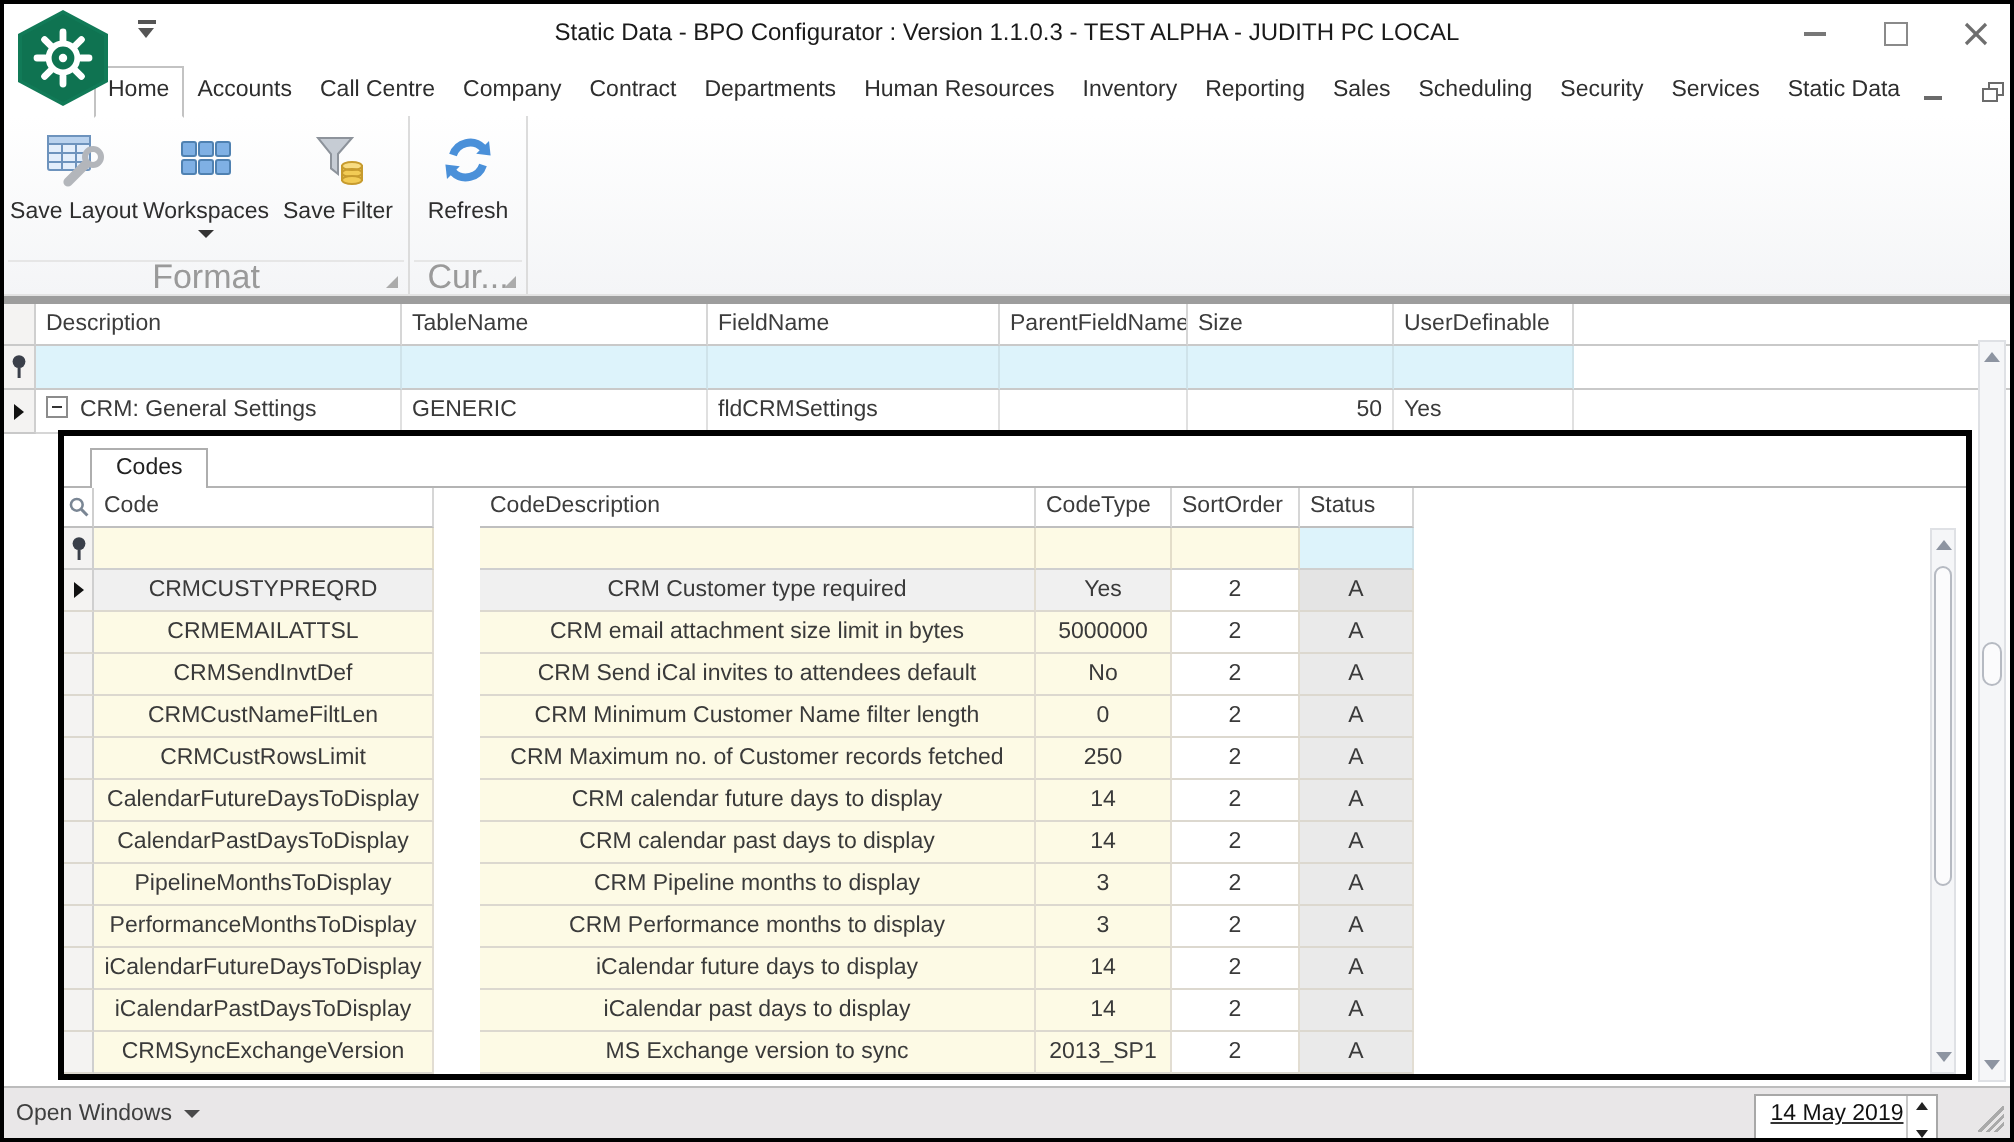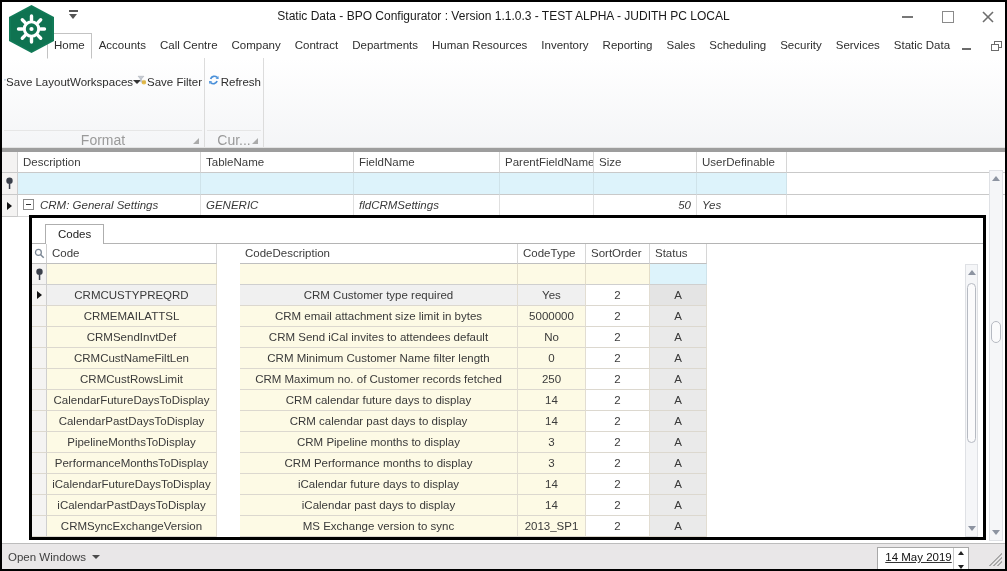--- a/index.html
+++ b/index.html
@@ -28,37 +28,37 @@
   .tab.active{background:#fff;border:1px solid #c3c3c3;border-bottom-color:#fff;margin-bottom:-1px;padding-bottom:7px;}
   .mdi-btns{margin-left:auto;display:flex;align-items:center;gap:18px;padding:0 12px 6px 4px;}
   .mdi{width:12px;height:11px;position:relative;cursor:default;}
   .mdi-min:after{content:"";position:absolute;left:1px;top:7px;width:9px;height:2px;background:#6b6b6b;}
   .mdi-restore .r1{position:absolute;left:3px;top:0;width:8px;height:7px;border:1.5px solid #6b6b6b;}
   .mdi-restore .r2{position:absolute;left:0;top:3px;width:8px;height:7px;border:1.5px solid #6b6b6b;background:#fff;}
   
   .ribbon{height:90px;background:linear-gradient(#ffffff,#f4f5f7);border-bottom:1px solid #e3e3e3;display:flex;flex:none;}
   .rgroup{display:flex;flex-direction:column;border-right:1px solid #dcdcdc;padding:2px 2px 0 2px;}
   .rbuttons{display:flex;flex:1;align-items:flex-start;}
-  .rbtn{width:66px;display:flex;flex-direction:row;align-items:center;padding-top:4px;cursor:default;}
+  .rbtn{width:66px;display:flex;flex-direction:column;align-items:center;padding-top:4px;cursor:default;}
   .rbtn svg{width:32px;height:32px;}
   .rbtn-label{font-size:11.5px;color:#2e2e2e;margin-top:4px;white-space:nowrap;}
   .drop-tri{width:0;height:0;border-left:4px solid transparent;border-right:4px solid transparent;border-top:4px solid #333;margin-top:3px;}
   .rgroup-footer{height:17px;position:relative;text-align:center;border-top:1px solid #e6e6e6;margin-top:2px;}
-  .rgroup-label{font-size:14px;color:#9a9a9a;line-height:15px;}
+  .rgroup-label{font-size:17px;color:#9a9a9a;line-height:15px;}
   .corner-glyph{position:absolute;right:3px;bottom:3px;width:0;height:0;border-left:6px solid transparent;border-bottom:6px solid #ababab;cursor:default;}
   
   .gray-strip{height:4px;background:#9d9d9d;flex:none;}
   
   .mgrid{flex:none;background:#fff;font-size:11.5px;}
   .mg-row{display:flex;}
   .mg-header .mg-cell{height:21px;line-height:20px;background:#fff;border-right:1px solid #d6d6d6;border-bottom:1px solid #c9c9c9;padding:0 5px;color:#3c3c3c;white-space:nowrap;overflow:hidden;}
   .mg-ind{width:16px;flex:none;background:#f4f3f2;border-right:1px solid #cfcfcf;border-bottom:1px solid #c9c9c9;position:relative;}
   .mg-filter .mg-cell{height:22px;background:#ddf3fb;border-right:1px solid #cfe3ea;border-bottom:1px solid #c9c9c9;}
   .mg-filter .mg-ind{background:#f4f3f2;display:flex;align-items:center;justify-content:center;}
-  .mg-data .mg-cell{height:22px;line-height:21px;background:#fff;border-right:1px solid #e0e0e0;border-bottom:1px solid #d6d6d6;padding:0 5px;white-space:nowrap;overflow:hidden;color:#3a3a3a;font-style:italic;}
+  .mg-data .mg-cell{height:22px;line-height:21px;background:#fff;border-right:1px solid #e0e0e0;border-bottom:1px solid #d6d6d6;padding:0 5px;white-space:nowrap;overflow:hidden;color:#3a3a3a;}
   .mg-data .mg-ind{display:flex;align-items:center;justify-content:center;}
   .w-desc{width:183px;flex:none;}
   .w-tbl{width:153px;flex:none;}
   .w-fld{width:146px;flex:none;}
   .w-par{width:94px;flex:none;}
   .w-size{width:103px;flex:none;text-align:right;}
   .w-user{width:90px;flex:none;}
   .mg-fill{flex:1;border-bottom:1px solid #c9c9c9;background:#fff;}
   .mg-filter .mg-fill{border-bottom:1px solid #c9c9c9;}
   .tri-right{width:0;height:0;border-left:5px solid #111;border-top:4px solid transparent;border-bottom:4px solid transparent;}

